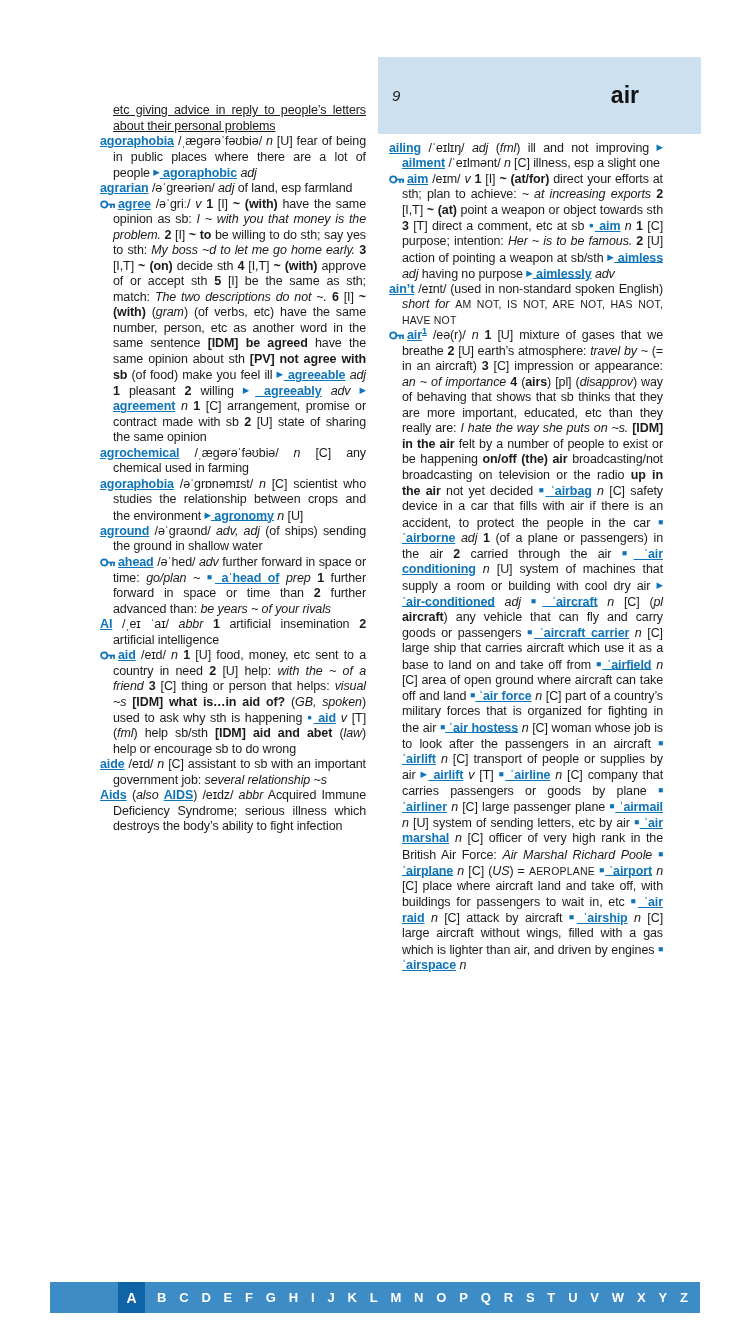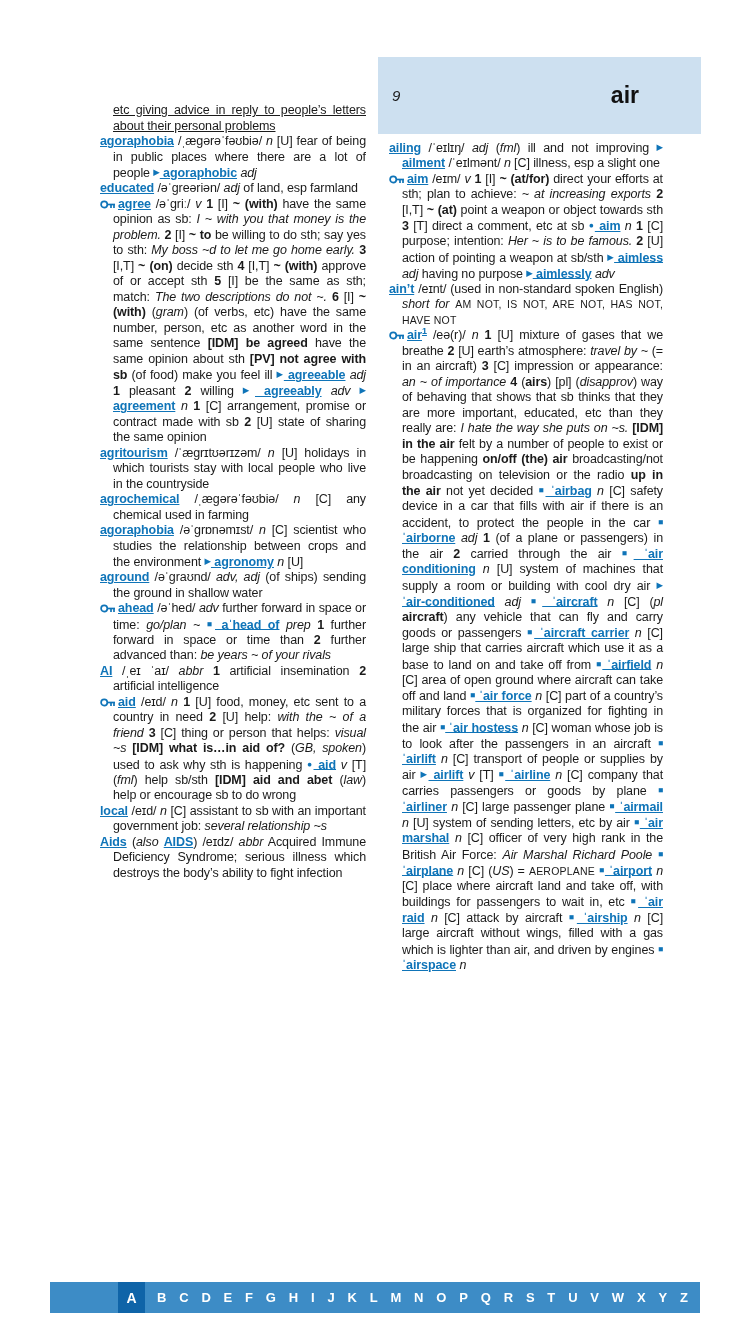--- a/index.html
+++ b/index.html
@@ -42,45 +42,44 @@
 <body>
 
 <div class="page">
   <div class="header-band">
     <span class="page-num">9</span>
     <span class="guide-word">air</span>
   </div>
   <div class="col col-left">
       <p class="entry cont"><span class="tx">etc giving advice in reply to people’s letters about their personal problems</span></p>
       <p class="entry"><span class="hw">agoraphobia</span><span class="tx"> /ˌæɡərəˈfəʊbiə/ </span><span class="it">n</span><span class="tx"> [U] fear of being in public places where there are a lot of people </span><span class="mk">▶</span><span class="hw"> agoraphobic</span><span class="tx"> </span><span class="it">adj</span></p>
-      <p class="entry"><span class="hw">educated</span><span class="tx"> /əˈɡreəriən/ </span><span class="it">adj</span><span class="tx"> of land, esp farmland</span></p>
+      <p class="entry"><span class="hw">agrarian</span><span class="tx"> /əˈɡreəriən/ </span><span class="it">adj</span><span class="tx"> of land, esp farmland</span></p>
       <p class="entry"><span class="key"><svg width="16" height="9" viewBox="0 0 16 9">
             <circle cx="4.2" cy="4.5" r="3.1" fill="none" stroke="currentColor" stroke-width="1.7"></circle>
             <line x1="7.3" y1="4.5" x2="15" y2="4.5" stroke="currentColor" stroke-width="1.7"></line>
             <line x1="11" y1="4.5" x2="11" y2="8" stroke="currentColor" stroke-width="1.7"></line>
             <line x1="14" y1="4.5" x2="14" y2="8" stroke="currentColor" stroke-width="1.7"></line>
           </svg></span><span class="hw">agree</span><span class="tx"> /əˈɡriː/ </span><span class="it">v</span><span class="tx"> </span><span class="bb">1</span><span class="tx"> [I] </span><span class="bb">~ (with)</span><span class="tx"> have the same opinion as sb: </span><span class="it">I ~ with you that money is the problem.</span><span class="tx"> </span><span class="bb">2</span><span class="tx"> [I] </span><span class="bb">~ to</span><span class="tx"> be willing to do sth; say yes to sth: </span><span class="it">My boss ~d to let me go home early.</span><span class="tx"> </span><span class="bb">3</span><span class="tx"> [I,T] </span><span class="bb">~ (on)</span><span class="tx"> decide sth </span><span class="bb">4</span><span class="tx"> [I,T] </span><span class="bb">~ (with)</span><span class="tx"> approve of or accept sth </span><span class="bb">5</span><span class="tx"> [I] be the same as sth; match: </span><span class="it">The two descriptions do not ~.</span><span class="tx"> </span><span class="bb">6</span><span class="tx"> [I] </span><span class="bb">~ (with)</span><span class="tx"> (</span><span class="it">gram</span><span class="tx">) (of verbs, etc) have the same number, person, etc as another word in the same sentence </span><span class="bb">[IDM] be agreed</span><span class="tx"> have the same opinion about sth </span><span class="bb">[PV] not agree with sb</span><span class="tx"> (of food) make you feel ill </span><span class="mk">▶</span><span class="hw"> agreeable</span><span class="tx"> </span><span class="it">adj</span><span class="tx"> </span><span class="bb">1</span><span class="tx"> pleasant </span><span class="bb">2</span><span class="tx"> willing </span><span class="mk">▶</span><span class="hw"> agreeably</span><span class="tx"> </span><span class="it">adv</span><span class="tx"> </span><span class="mk">▶</span><span class="hw"> agreement</span><span class="tx"> </span><span class="it">n</span><span class="tx"> </span><span class="bb">1</span><span class="tx"> [C] arrangement, promise or contract made with sb </span><span class="bb">2</span><span class="tx"> [U] state of sharing the same opinion</span></p>
-      <p class="entry"><span class="hw">agritourism</span><span class="tx"> /ˈæɡrɪtʊərɪzəm/ </span><span class="it">n</span><span class="tx"> [U] holidays in which tourists stay with local people who live in the countryside</span></p>
       <p class="entry"><span class="hw">agrochemical</span><span class="tx"> /ˌæɡərəˈfəʊbiə/ </span><span class="it">n</span><span class="tx"> [C] any chemical used in farming</span></p>
       <p class="entry"><span class="hw">agoraphobia</span><span class="tx"> /əˈɡrɒnəmɪst/ </span><span class="it">n</span><span class="tx"> [C] scientist who studies the relationship between crops and the environment </span><span class="mk">▶</span><span class="hw"> agronomy</span><span class="tx"> </span><span class="it">n</span><span class="tx"> [U]</span></p>
       <p class="entry"><span class="hw">aground</span><span class="tx"> /əˈɡraʊnd/ </span><span class="it">adv, adj</span><span class="tx"> (of ships) sending the ground in shallow water</span></p>
       <p class="entry"><span class="key"><svg width="16" height="9" viewBox="0 0 16 9">
             <circle cx="4.2" cy="4.5" r="3.1" fill="none" stroke="currentColor" stroke-width="1.7"></circle>
             <line x1="7.3" y1="4.5" x2="15" y2="4.5" stroke="currentColor" stroke-width="1.7"></line>
             <line x1="11" y1="4.5" x2="11" y2="8" stroke="currentColor" stroke-width="1.7"></line>
             <line x1="14" y1="4.5" x2="14" y2="8" stroke="currentColor" stroke-width="1.7"></line>
           </svg></span><span class="hw">ahead</span><span class="tx"> /əˈhed/ </span><span class="it">adv</span><span class="tx"> further forward in space or time: </span><span class="it">go/plan ~</span><span class="tx"> </span><span class="mq">■</span><span class="hw"> aˈhead of</span><span class="tx"> </span><span class="it">prep</span><span class="tx"> </span><span class="bb">1</span><span class="tx"> further forward in space or time than </span><span class="bb">2</span><span class="tx"> further advanced than: </span><span class="it">be years ~ of your rivals</span></p>
       <p class="entry"><span class="hw">AI</span><span class="tx"> /ˌeɪ ˈaɪ/ </span><span class="it">abbr</span><span class="tx"> </span><span class="bb">1</span><span class="tx"> artificial insemination </span><span class="bb">2</span><span class="tx"> artificial intelligence</span></p>
       <p class="entry"><span class="key"><svg width="16" height="9" viewBox="0 0 16 9">
             <circle cx="4.2" cy="4.5" r="3.1" fill="none" stroke="currentColor" stroke-width="1.7"></circle>
             <line x1="7.3" y1="4.5" x2="15" y2="4.5" stroke="currentColor" stroke-width="1.7"></line>
             <line x1="11" y1="4.5" x2="11" y2="8" stroke="currentColor" stroke-width="1.7"></line>
             <line x1="14" y1="4.5" x2="14" y2="8" stroke="currentColor" stroke-width="1.7"></line>
           </svg></span><span class="hw">aid</span><span class="tx"> /eɪd/ </span><span class="it">n</span><span class="tx"> </span><span class="bb">1</span><span class="tx"> [U] food, money, etc sent to a country in need </span><span class="bb">2</span><span class="tx"> [U] help: </span><span class="it">with the ~ of a friend</span><span class="tx"> </span><span class="bb">3</span><span class="tx"> [C] thing or person that helps: </span><span class="it">visual ~s</span><span class="tx"> </span><span class="bb">[IDM] what is…in aid of?</span><span class="tx"> (</span><span class="it">GB, spoken</span><span class="tx">) used to ask why sth is happening </span><span class="mk">●</span><span class="hw"> aid</span><span class="tx"> </span><span class="it">v</span><span class="tx"> [T] (</span><span class="it">fml</span><span class="tx">) help sb/sth </span><span class="bb">[IDM] aid and abet</span><span class="tx"> (</span><span class="it">law</span><span class="tx">) help or encourage sb to do wrong</span></p>
-      <p class="entry"><span class="hw">local</span><span class="tx"> /eɪd/ </span><span class="it">n</span><span class="tx"> [C] assistant to sb with an important government job: </span><span class="it">several relationship ~s</span></p>
+      <p class="entry"><span class="hw">aide</span><span class="tx"> /eɪd/ </span><span class="it">n</span><span class="tx"> [C] assistant to sb with an important government job: </span><span class="it">several relationship ~s</span></p>
       <p class="entry"><span class="hw">Aids</span><span class="tx"> (</span><span class="it">also</span><span class="tx"> </span><span class="hw">AIDS</span><span class="tx">) /eɪdz/ </span><span class="it">abbr</span><span class="tx"> Acquired Immune Deficiency Syndrome; serious illness which destroys the body’s ability to fight infection</span></p>
     </div>
   <div class="col col-right">
       <p class="entry"><span class="hw">ailing</span><span class="tx"> /ˈeɪlɪŋ/ </span><span class="it">adj</span><span class="tx"> (</span><span class="it">fml</span><span class="tx">) ill and not improving </span><span class="mk">▶</span><span class="hw"> ailment</span><span class="tx"> /ˈeɪlmənt/ </span><span class="it">n</span><span class="tx"> [C] illness, esp a slight one</span></p>
       <p class="entry"><span class="key"><svg width="16" height="9" viewBox="0 0 16 9">
             <circle cx="4.2" cy="4.5" r="3.1" fill="none" stroke="currentColor" stroke-width="1.7"></circle>
             <line x1="7.3" y1="4.5" x2="15" y2="4.5" stroke="currentColor" stroke-width="1.7"></line>
             <line x1="11" y1="4.5" x2="11" y2="8" stroke="currentColor" stroke-width="1.7"></line>
             <line x1="14" y1="4.5" x2="14" y2="8" stroke="currentColor" stroke-width="1.7"></line>
           </svg></span><span class="hw">aim</span><span class="tx"> /eɪm/ </span><span class="it">v</span><span class="tx"> </span><span class="bb">1</span><span class="tx"> [I] </span><span class="bb">~ (at/for)</span><span class="tx"> direct your efforts at sth; plan to achieve: </span><span class="it">~ at increasing exports</span><span class="tx"> </span><span class="bb">2</span><span class="tx"> [I,T] </span><span class="bb">~ (at)</span><span class="tx"> point a weapon or object towards sth </span><span class="bb">3</span><span class="tx"> [T] direct a comment, etc at sb </span><span class="mk">●</span><span class="hw"> aim</span><span class="tx"> </span><span class="it">n</span><span class="tx"> </span><span class="bb">1</span><span class="tx"> [C] purpose; intention: </span><span class="it">Her ~ is to be famous.</span><span class="tx"> </span><span class="bb">2</span><span class="tx"> [U] action of pointing a weapon at sb/sth </span><span class="mk">▶</span><span class="hw"> aimless</span><span class="tx"> </span><span class="it">adj</span><span class="tx"> having no purpose </span><span class="mk">▶</span><span class="hw"> aimlessly</span><span class="tx"> </span><span class="it">adv</span></p>

